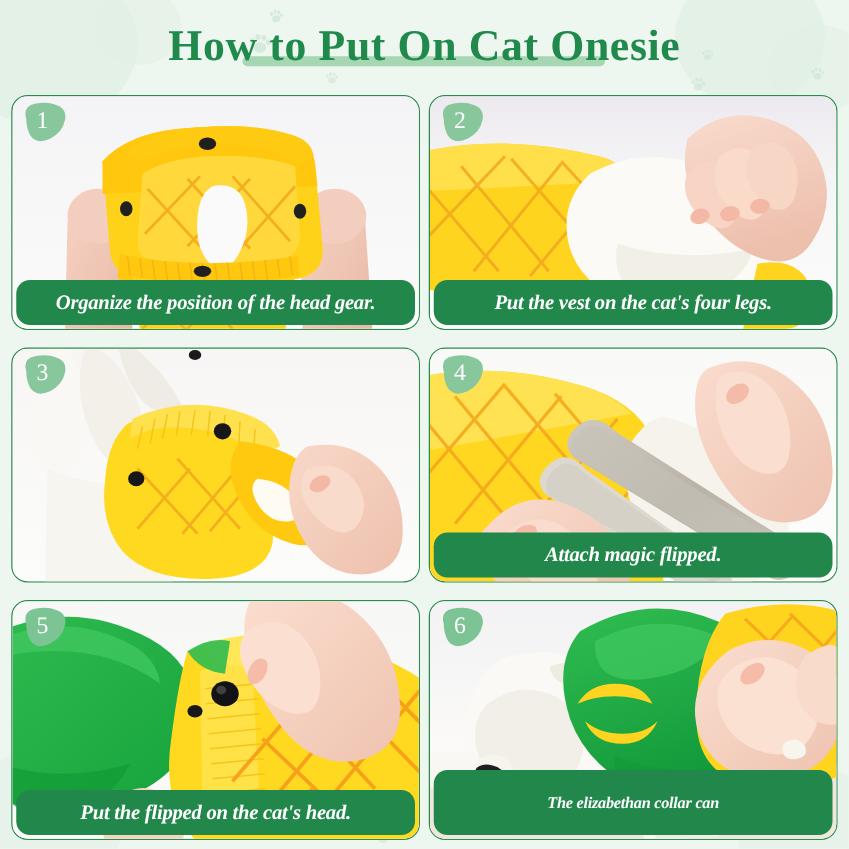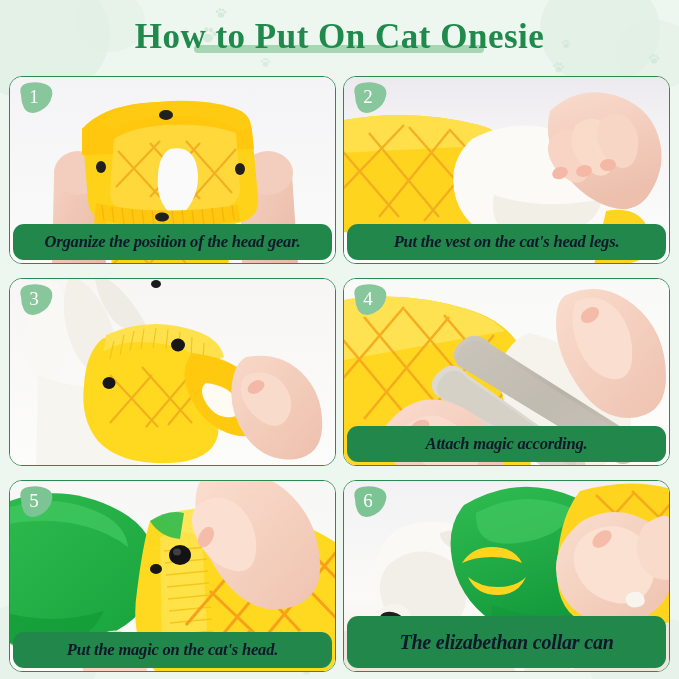--- a/index.html
+++ b/index.html
@@ -133,37 +133,37 @@
   }
 
   
   .caption {
     position: absolute;
     left: 3px;
     right: 3px;
     bottom: 3px;
     border-radius: 11px;
     background: #21874a;
-    color: #0f172a;
+    color: #ffffff;
     display: flex;
     align-items: center;
     justify-content: center;
     text-align: center;
     font-family: "Liberation Serif", serif;
     font-style: italic;
     font-weight: 700;
     font-size: 16.5px;
     letter-spacing: -0.2px;
     padding: 5px 6px;
     box-sizing: border-box;
     z-index: 9;
     line-height: 1.12;
   }
   .caption.one-line { height: 36px; }
-  .caption.two-line { height: 52px; font-size: 20px; }
+  .caption.two-line { height: 52px; font-size: 13px; }
   .caption span { display: block; }
 </style>
 </head>
 <body>
 
 <div id="page">
 
   <div class="bg-layer">
     <div class="blob" style="left:-40px; top:-30px; width:150px; height:130px;"></div>
     <div class="blob" style="left:75px; top:-10px; width:70px; height:62px; opacity:.6;"></div>
@@ -380,21 +380,21 @@
           <ellipse cx="240" cy="94" rx="8" ry="6" fill="#f4b9a6" transform="rotate(-12 240 94)"></ellipse>
           <ellipse cx="264" cy="88" rx="8" ry="6" fill="#f4b9a6" transform="rotate(-8 264 88)"></ellipse>
         </svg>
       </div>
       <div class="badge">
         <svg width="38" height="33" viewBox="0 0 38 33">
           <path d="M6 14 q-3 -10 7 -12 q10 -2 17 1 q9 3 7 12 q-2 10 -12 15 q-11 5 -16 -3 q-3 -6 -3 -13 Z" fill="#88c79c"></path>
         </svg>
         <div class="badge-num">2</div>
       </div>
-      <div class="caption one-line">Put the vest on the cat's head legs.</div>
+      <div class="caption one-line">Put the vest on the cat's four legs.</div>
     </div>
 
     <div class="panel">
       <div class="photo">
         <svg width="327" height="188" viewBox="0 0 327 188" preserveAspectRatio="none">
           <defs>
             <linearGradient id="bg3" x1="0" y1="0" x2="0" y2="1">
               <stop offset="0" stop-color="#f7f6f4"></stop>
                 <stop offset="1" stop-color="#fcfcfa"></stop>
             </linearGradient>
@@ -503,21 +503,21 @@
           <path d="M60 148 q26 -22 52 -2 q22 18 22 40 q0 16 -18 14 q-26 -4 -46 -24 q-16 -16 -10 -28 Z" fill="#f9dccd"></path>
           <ellipse cx="76" cy="148" rx="10" ry="6.5" fill="#f4bba9" transform="rotate(-25 76 148)"></ellipse>
         </svg>
       </div>
       <div class="badge">
         <svg width="38" height="33" viewBox="0 0 38 33">
           <path d="M6 14 q-3 -10 7 -12 q10 -2 17 1 q9 3 7 12 q-2 10 -12 15 q-11 5 -16 -3 q-3 -6 -3 -13 Z" fill="#88c79c"></path>
         </svg>
         <div class="badge-num">4</div>
       </div>
-      <div class="caption one-line">Attach magic according.</div>
+      <div class="caption one-line">Attach magic flipped.</div>
     </div>
 
     <div class="panel">
       <div class="photo">
         <svg width="327" height="192" viewBox="0 0 327 192" preserveAspectRatio="none">
           <defs>
             <linearGradient id="bg5" x1="0" y1="0" x2="0" y2="1">
               <stop offset="0" stop-color="#f7f7f5"></stop>
                 <stop offset="1" stop-color="#fcfbf9"></stop>
             </linearGradient>
@@ -574,21 +574,21 @@
 
           <path d="M86 156 q20 -14 40 2 q16 14 10 34 l-62 0 q-8 -22 12 -36 Z" fill="#f7d3c2"></path>
         </svg>
       </div>
       <div class="badge">
         <svg width="38" height="33" viewBox="0 0 38 33">
           <path d="M6 14 q-3 -10 7 -12 q10 -2 17 1 q9 3 7 12 q-2 10 -12 15 q-11 5 -16 -3 q-3 -6 -3 -13 Z" fill="#7dc494"></path>
         </svg>
         <div class="badge-num">5</div>
       </div>
-      <div class="caption one-line">Put the magic on the cat's head.</div>
+      <div class="caption one-line">Put the flipped on the cat's head.</div>
     </div>
 
     <div class="panel">
       <div class="photo">
         <svg width="327" height="192" viewBox="0 0 327 192" preserveAspectRatio="none">
           <defs>
             <linearGradient id="bg6" x1="0" y1="0" x2="0" y2="1">
               <stop offset="0" stop-color="#f2f2f4"></stop>
                 <stop offset=".6" stop-color="#fbfaf8"></stop>
                 <stop offset="1" stop-color="#f3ece2"></stop>

